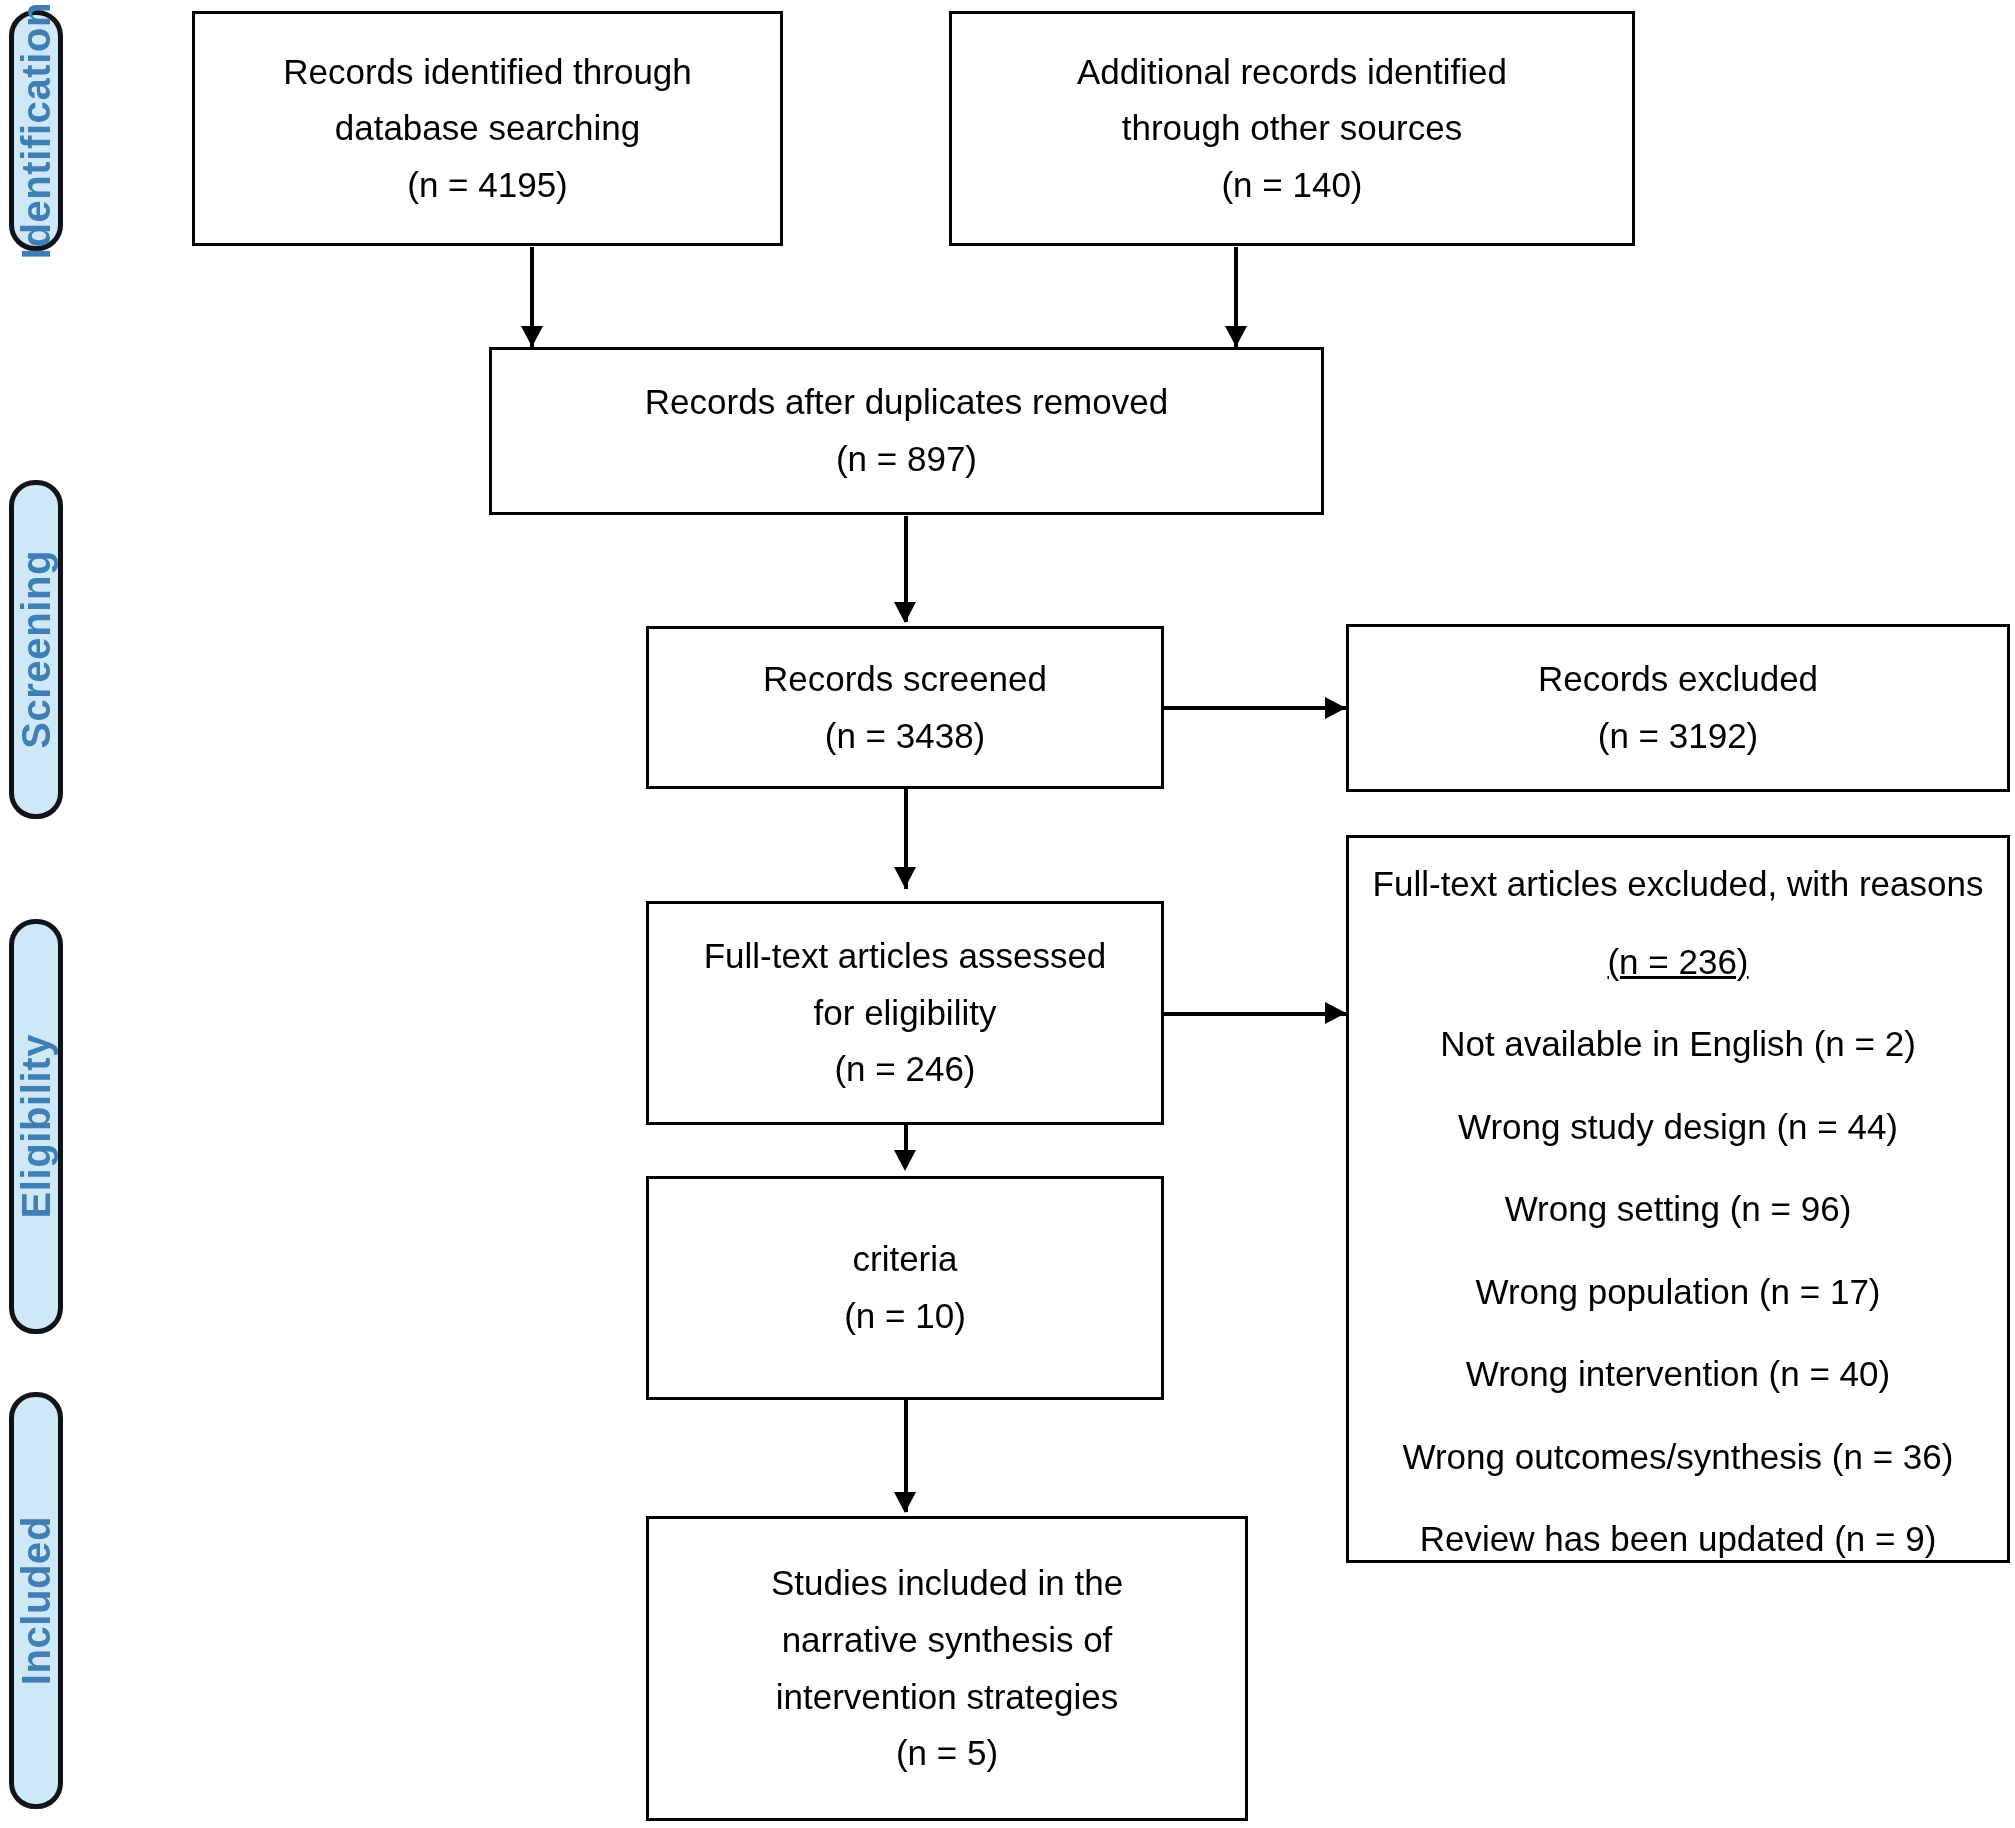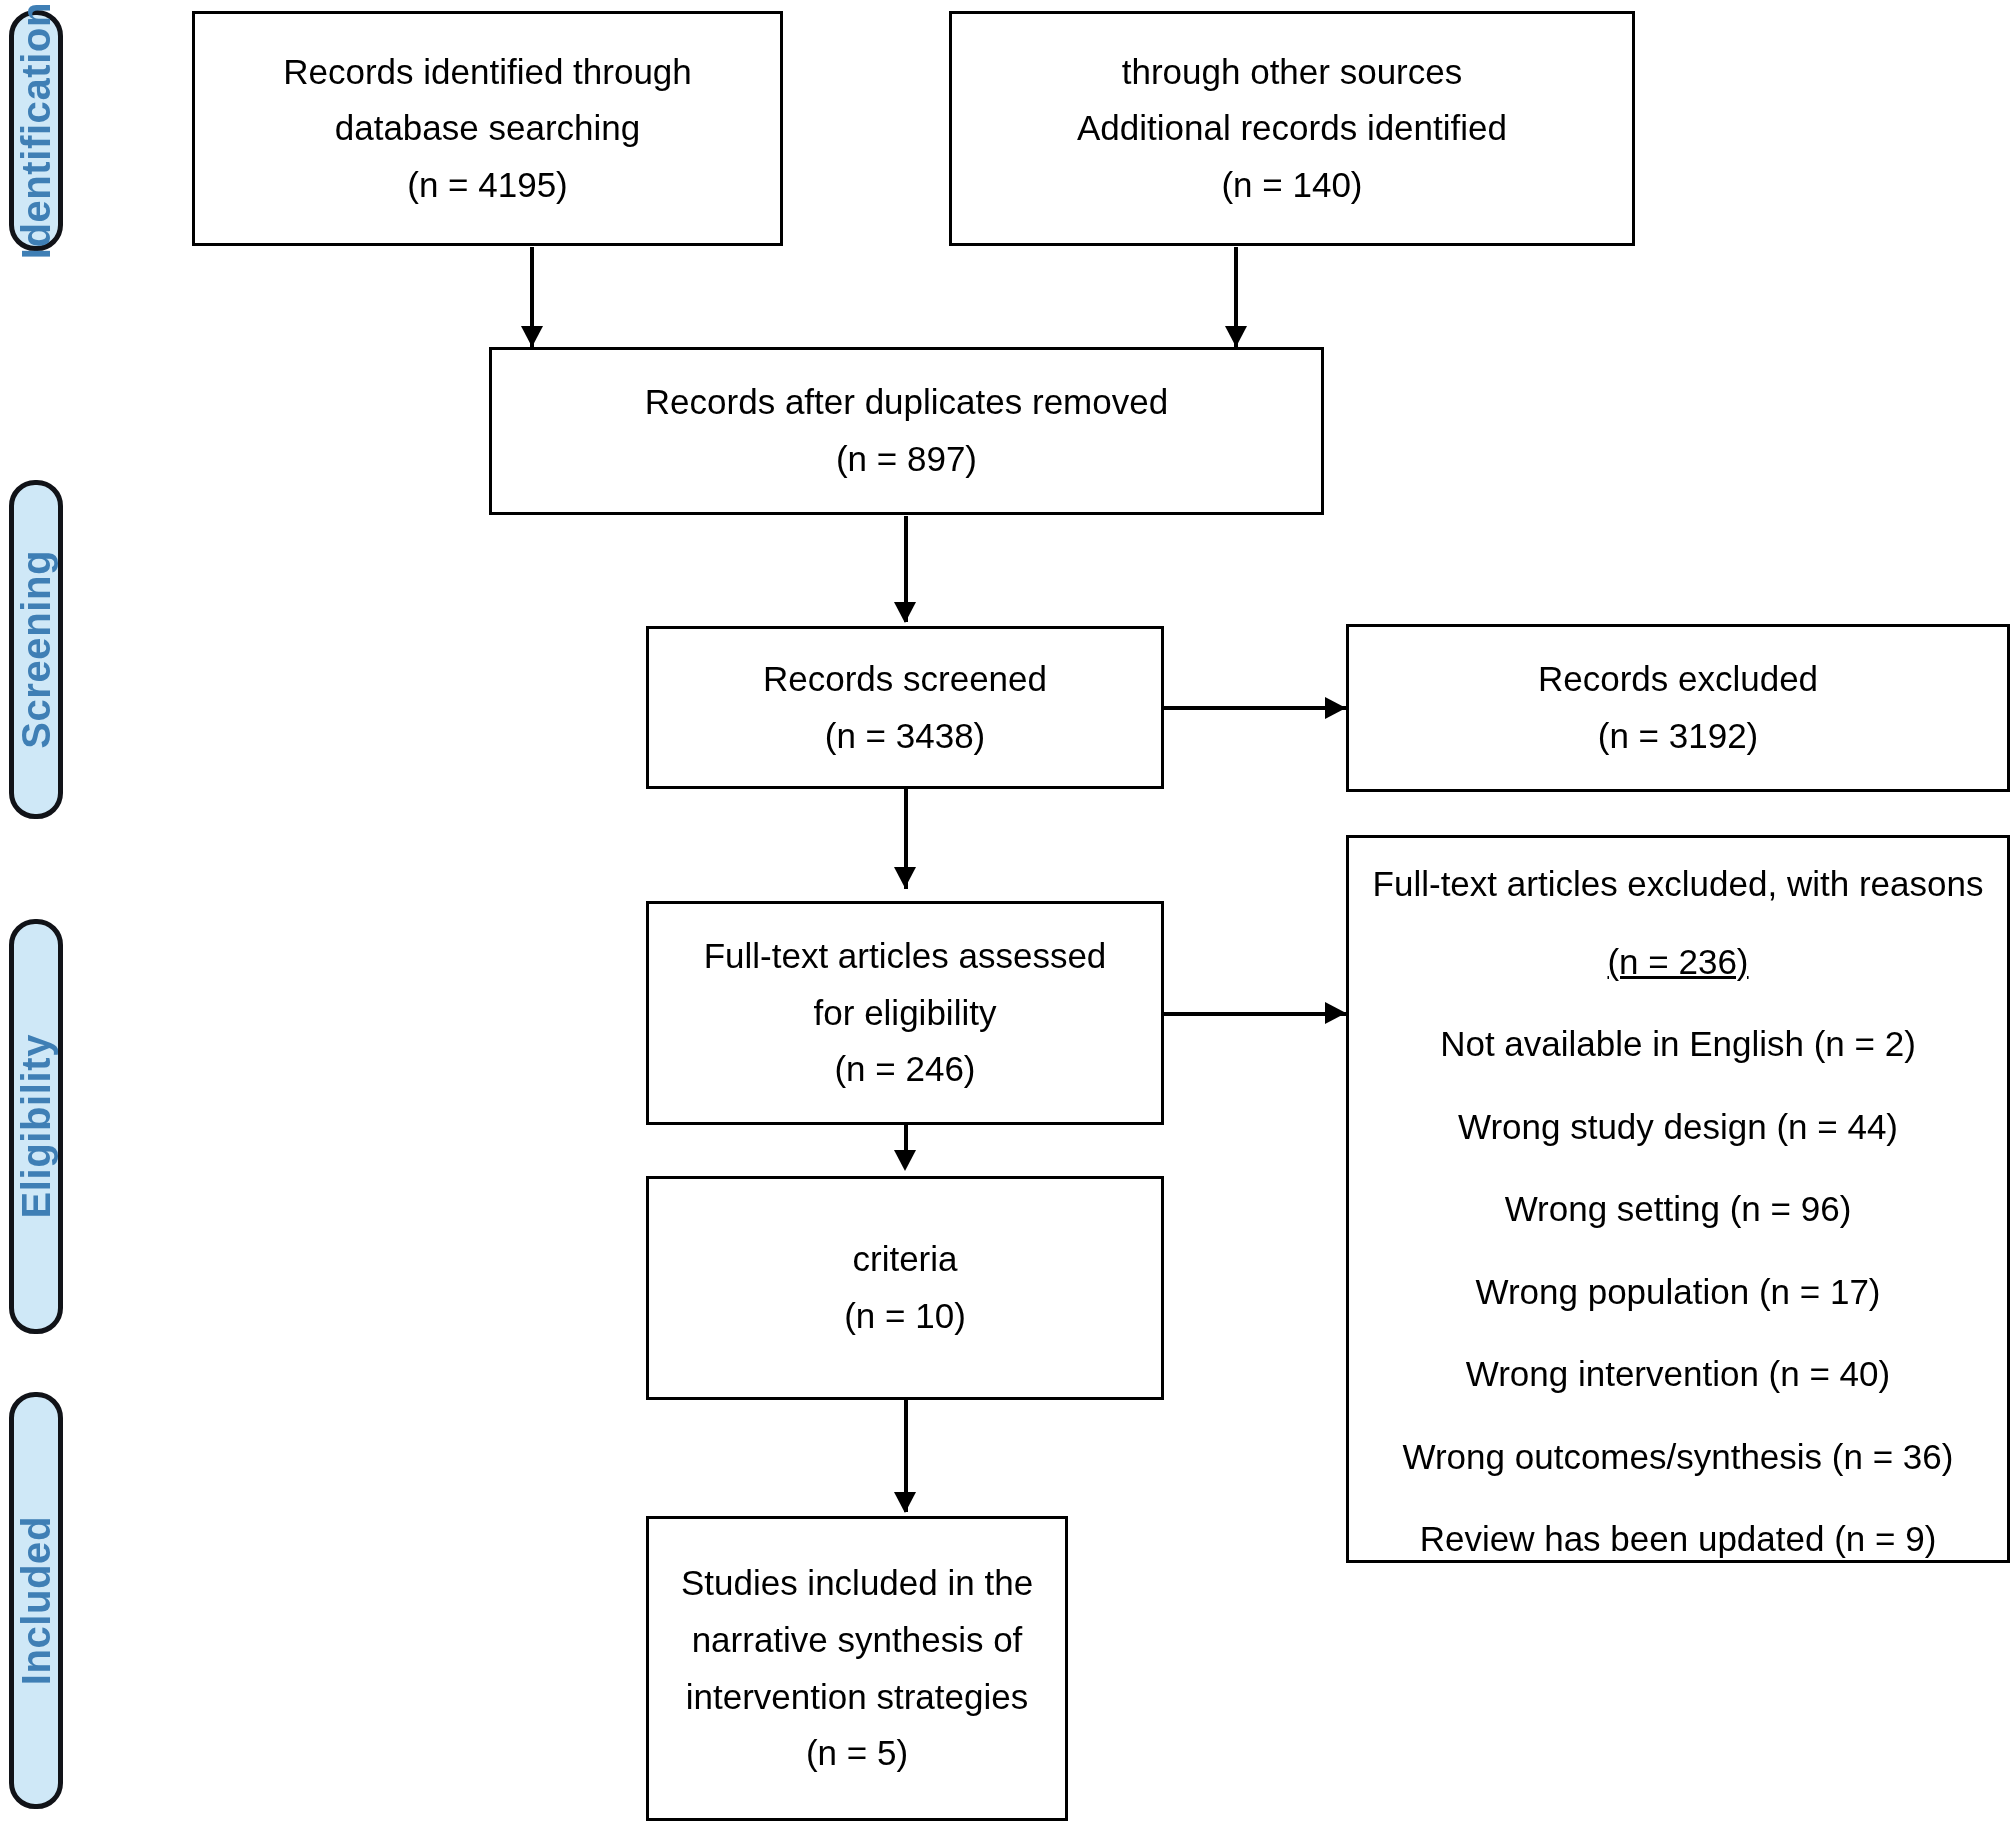--- a/index.html
+++ b/index.html
@@ -124,22 +124,22 @@
     <span class="stage-label">Included</span>
   </div>
 
   <div class="flow-box" style="left:192px; top:11.2px; width:591px; height:235px;">
     <span class="ln">Records identified through</span>
     <span class="ln">database searching</span>
     <span class="ln">(n = 4195)</span>
   </div>
 
   <div class="flow-box" style="left:949px; top:11.2px; width:686px; height:235px;">
+    <span class="ln">Additional records identified</span>
     <span class="ln">through other sources</span>
-    <span class="ln">Additional records identified</span>
     <span class="ln">(n = 140)</span>
   </div>
 
   <div class="vline" style="left:530px; top:247px; height:101px;"></div>
   <div class="arrow-down" style="left:521px; top:326px;"></div>
 
   <div class="vline" style="left:1234px; top:247px; height:101px;"></div>
   <div class="arrow-down" style="left:1225px; top:326px;"></div>
 
   <div class="flow-box" style="left:489px; top:347px; width:835px; height:168px;">
@@ -191,21 +191,21 @@
   <div class="arrow-down" style="left:894px; top:1150px;"></div>
 
   <div class="flow-box" style="left:646px; top:1176px; width:518px; height:224px;">
     <span class="ln">criteria</span>
     <span class="ln">(n = 10)</span>
   </div>
 
   <div class="vline" style="left:904px; top:1400px; height:112px;"></div>
   <div class="arrow-down" style="left:894px; top:1492px;"></div>
 
-  <div class="flow-box" style="left:646px; top:1516px; width:422px; height:305px;">
+  <div class="flow-box" style="left:646px; top:1516px; width:602px; height:305px;">
     <span class="ln">Studies included in the</span>
     <span class="ln">narrative synthesis of</span>
     <span class="ln">intervention strategies</span>
     <span class="ln">(n = 5)</span>
   </div>
 
 </div>
 
 
 </body></html>

